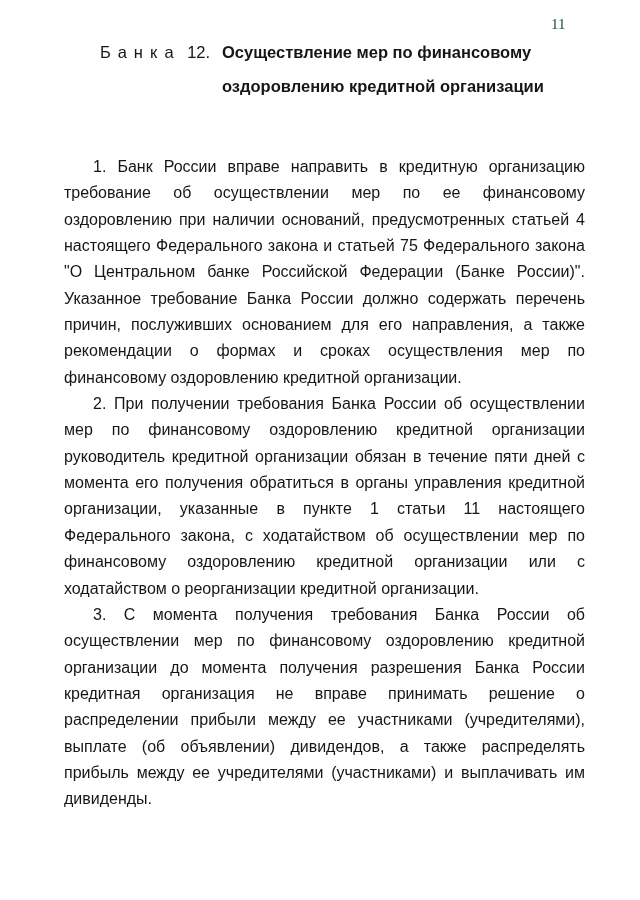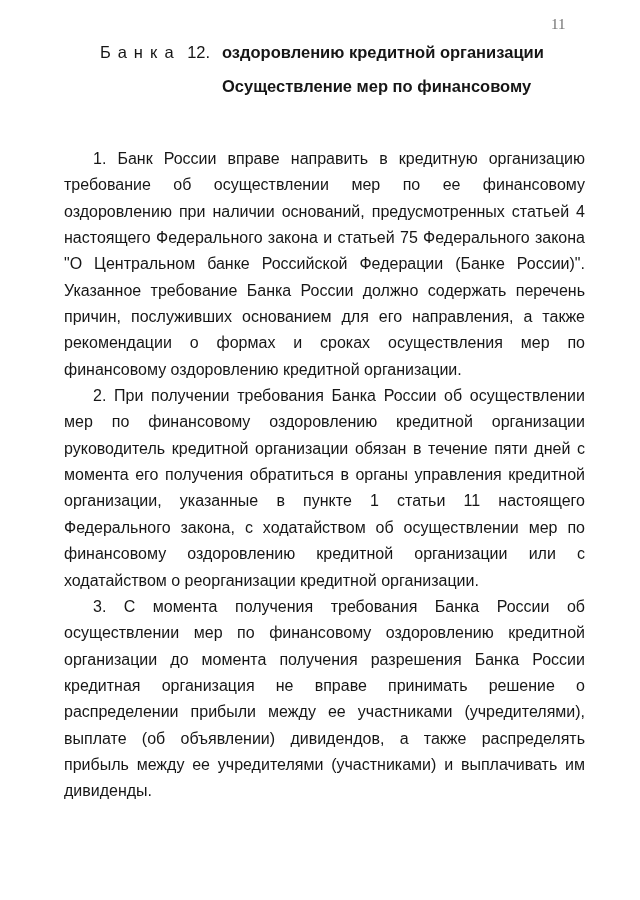--- a/index.html
+++ b/index.html
@@ -15,21 +15,21 @@
     font-family: "Liberation Sans", sans-serif;
     color: #161616;
     overflow: hidden;
   }
   .page-number {
     position: absolute;
     top: 16px;
     left: 551px;
     font-family: "Liberation Serif", serif;
     font-size: 15px;
-    color: #737373;
+    color: #14532d;
   }
   .heading {
     position: absolute;
     left: 100px;
     top: 36px;
     display: flex;
     align-items: flex-start;
   }
   .article-label {
     flex: 0 0 auto;
@@ -49,21 +49,21 @@
     font-weight: bold;
     font-size: 16.5px;
     line-height: 33.5px;
   }
   .title-line {
     white-space: nowrap;
   }
   .body-text {
     position: absolute;
     left: 64px;
-    top: 146px;
+    top: 154px;
     width: 521px;
     font-size: 16px;
     line-height: 26.35px;
     text-align: justify;
   }
   .para {
     margin: 0;
     text-indent: 29px;
   }
 </style>
@@ -73,22 +73,22 @@
 <div class="page">
 
   <div class="page-number">11</div>
 
   <div class="heading">
     <div class="article-label">
       <span class="article-word">Банка</span>
       <span class="article-number">12.</span>
     </div>
     <div class="heading-title">
+      <div class="title-line">Осуществление мер по финансовому</div>
       <div class="title-line">оздоровлению кредитной организации</div>
-      <div class="title-line">Осуществление мер по финансовому</div>
     </div>
   </div>
 
   <div class="body-text">
     <p class="para">1. Банк России вправе направить в кредитную организацию требование об осуществлении мер по ее финансовому оздоровлению при наличии оснований, предусмотренных статьей 4 настоящего Федерального закона и статьей 75 Федерального закона "О Центральном банке Российской Федерации (Банке России)". Указанное требование Банка России должно содержать перечень причин, послуживших основанием для его направления, а также рекомендации о формах и сроках осуществления мер по финансовому оздоровлению кредитной организации.</p>
     <p class="para">2. При получении требования Банка России об осуществлении мер по финансовому оздоровлению кредитной организации руководитель кредитной организации обязан в течение пяти дней с момента его получения обратиться в органы управления кредитной организации, указанные в пункте 1 статьи 11 настоящего Федерального закона, с ходатайством об осуществлении мер по финансовому оздоровлению кредитной организации или с ходатайством о реорганизации кредитной организации.</p>
     <p class="para">3. С момента получения требования Банка России об осуществлении мер по финансовому оздоровлению кредитной организации до момента получения разрешения Банка России кредитная организация не вправе принимать решение о распределении прибыли между ее участниками (учредителями), выплате (об объявлении) дивидендов, а также распределять прибыль между ее учредителями (участниками) и выплачивать им дивиденды.</p>
   </div>
 
 </div>

